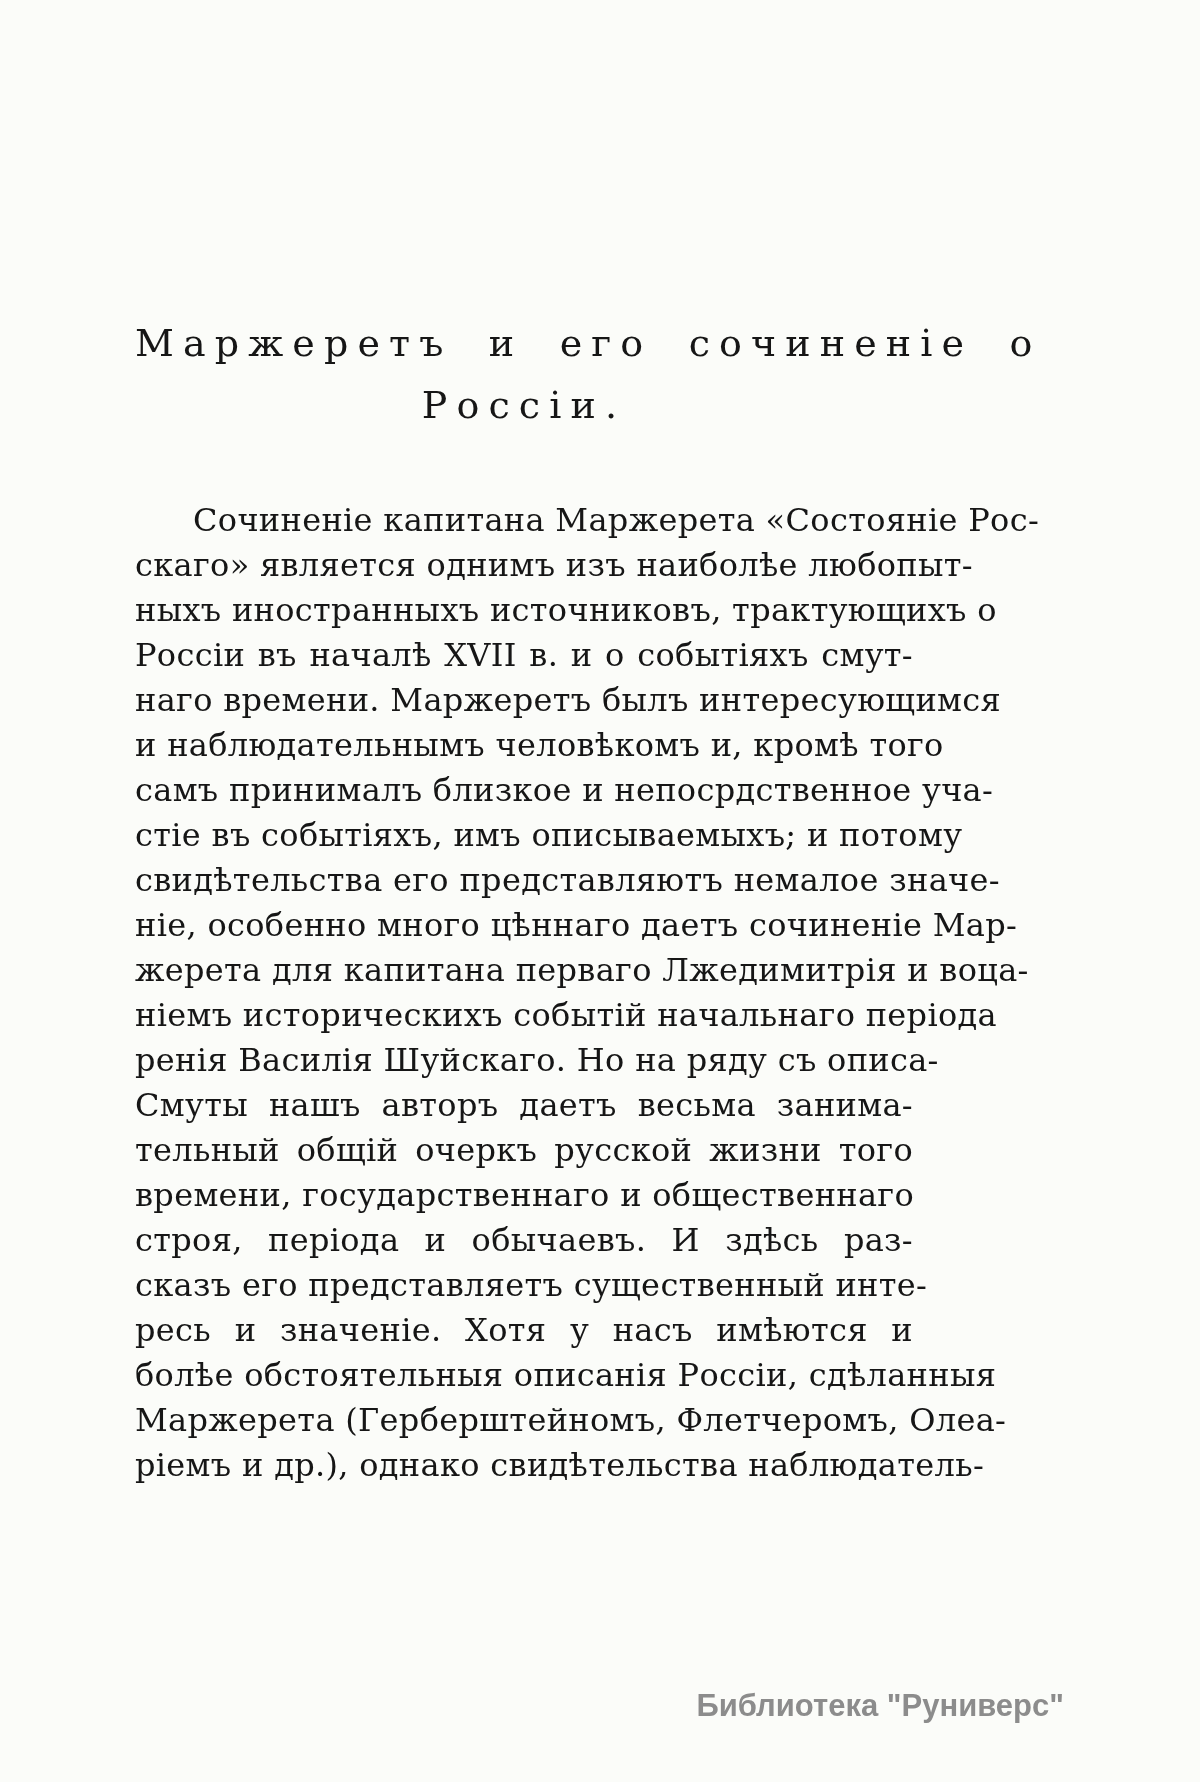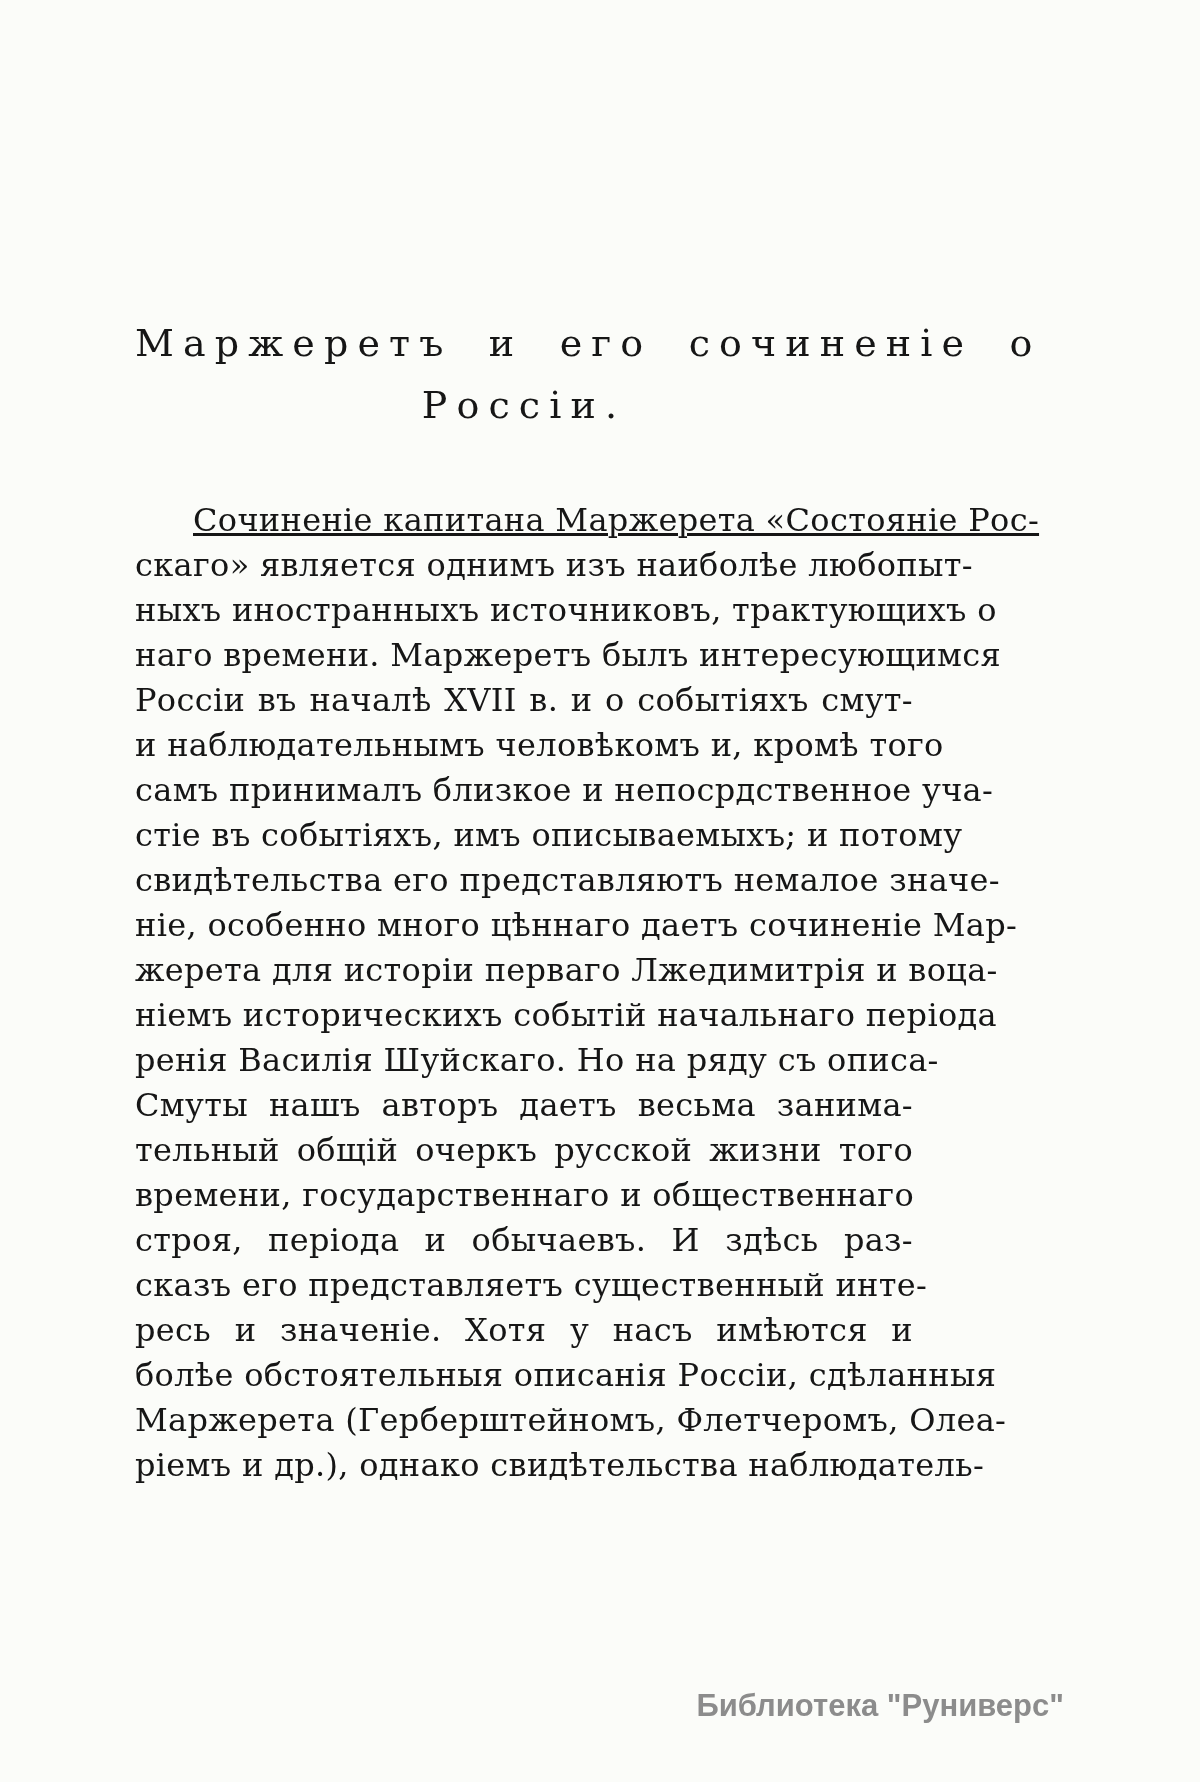--- a/index.html
+++ b/index.html
@@ -43,21 +43,20 @@
     font-size: 32px;
     height: 45px;
     line-height: 45px;
     text-align: justify;
     text-align-last: justify;
     letter-spacing: 0.01em;
     white-space: nowrap;
   }
   .text-line.indent {
     padding-left: 58px;
-    text-decoration: underline;
   }
   .watermark {
     position: absolute;
     top: 1688px;
     right: 136px;
     font-family: "Liberation Sans", sans-serif;
     font-weight: 700;
     font-size: 31px;
     color: #8c8c8c;
   }
@@ -69,28 +68,28 @@
 
   <div class="title-block">
     <div class="title-line">Маржеретъ и его сочиненіе о</div>
     <div class="title-line">Россіи.</div>
   </div>
 
   <div class="text-block">
     <div class="text-line indent">Сочиненіе капитана Маржерета «Состояніе Рос-</div>
     <div class="text-line">скаго» является однимъ изъ наиболѣе любопыт-</div>
     <div class="text-line">ныхъ иностранныхъ источниковъ, трактующихъ о</div>
+    <div class="text-line">Россіи въ началѣ XVII в. и о событіяхъ смут-</div>
     <div class="text-line">наго времени. Маржеретъ былъ интересующимся</div>
-    <div class="text-line">Россіи въ началѣ XVII в. и о событіяхъ смут-</div>
     <div class="text-line">и наблюдательнымъ человѣкомъ и, кромѣ того</div>
     <div class="text-line">самъ принималъ близкое и непосрдственное уча-</div>
     <div class="text-line">стіе въ событіяхъ, имъ описываемыхъ; и потому</div>
     <div class="text-line">свидѣтельства его представляютъ немалое значе-</div>
     <div class="text-line">ніе, особенно много цѣннаго даетъ сочиненіе Мар-</div>
-    <div class="text-line">жерета для исторіи перваго Лжедимитрія и воца-</div>
+    <div class="text-line">жерета для капитана перваго Лжедимитрія и воца-</div>
     <div class="text-line">ніемъ историческихъ событій начальнаго періода</div>
     <div class="text-line">ренія Василія Шуйскаго. Но на ряду съ описа-</div>
     <div class="text-line">Смуты нашъ авторъ даетъ весьма занима-</div>
     <div class="text-line">тельный общій очеркъ русской жизни того</div>
     <div class="text-line">времени, государственнаго и общественнаго</div>
     <div class="text-line">строя, періода и обычаевъ. И здѣсь раз-</div>
     <div class="text-line">сказъ его представляетъ существенный инте-</div>
     <div class="text-line">ресь и значеніе. Хотя у насъ имѣются и</div>
     <div class="text-line">болѣе обстоятельныя описанія Россіи, сдѣланныя</div>
     <div class="text-line">Маржерета (Герберштейномъ, Флетчеромъ, Олеа-</div>

